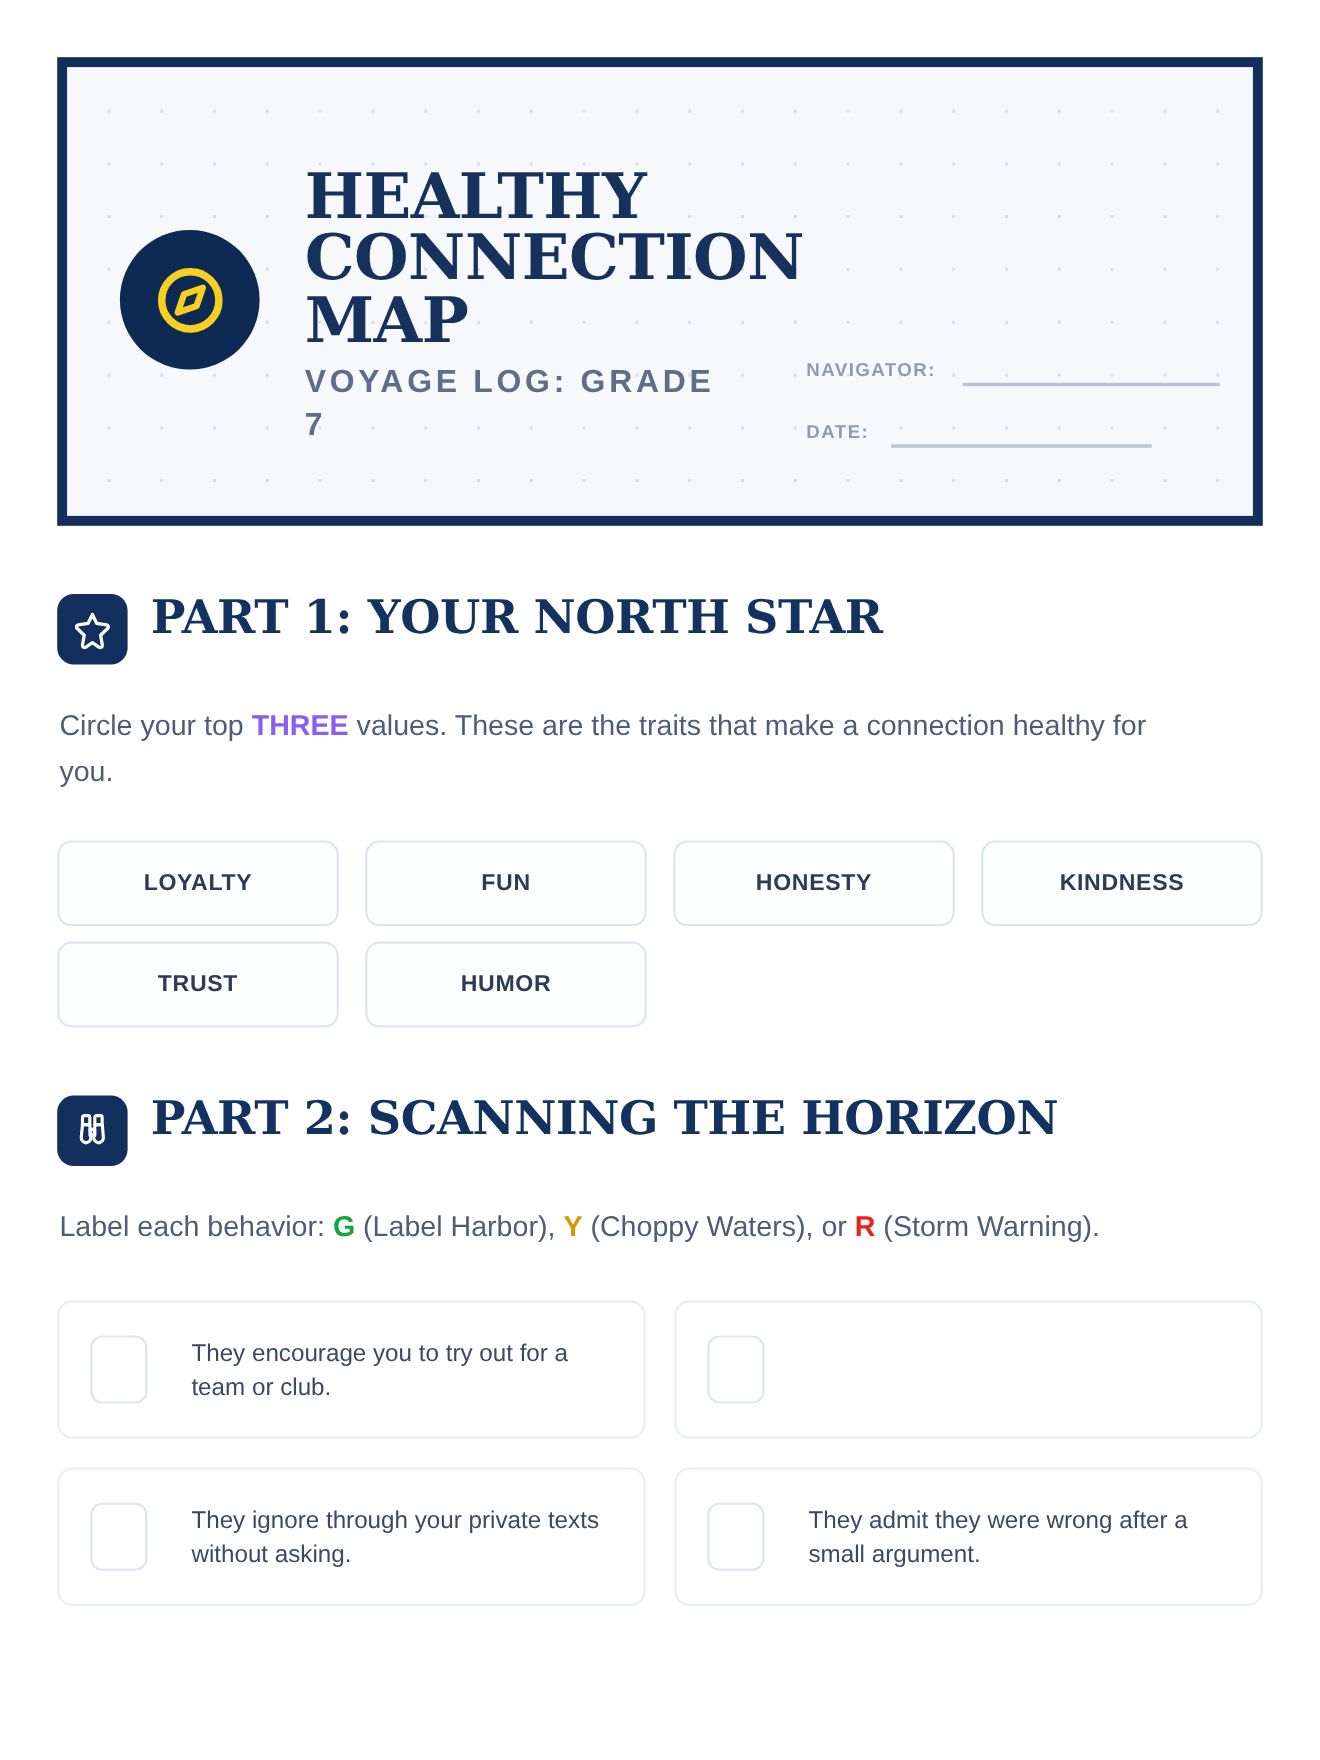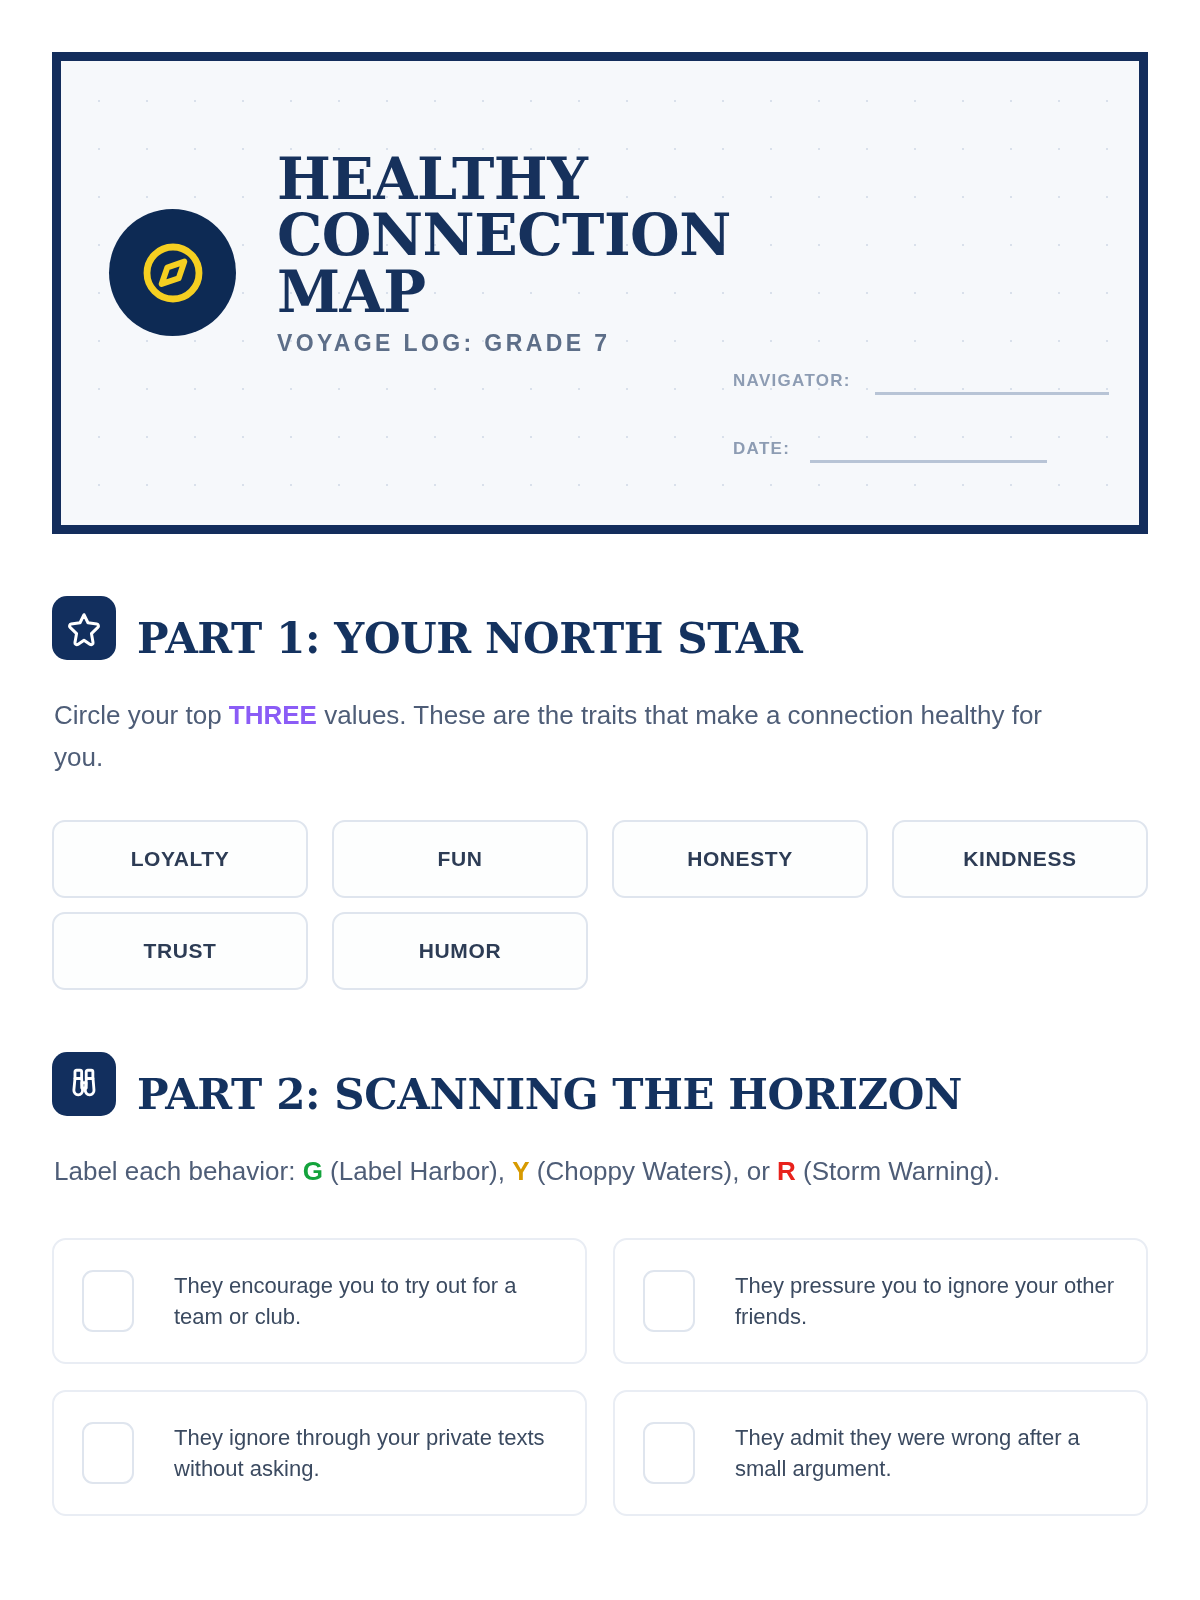--- a/index.html
+++ b/index.html
@@ -71,39 +71,38 @@
     font-size: 57px;
     line-height: 0.99;
     letter-spacing: -0.5px;
     color: #16315c;
     margin: 0 0 8px 0;
     text-transform: uppercase;
   }
   .doc-subtitle {
     font-family: "Liberation Sans", sans-serif;
     font-weight: 700;
-    font-size: 23px;
+    font-size: 29px;
     line-height: 1.35;
     letter-spacing: 3.4px;
     color: #5d6e88;
     text-transform: uppercase;
     margin: 4px 0 0 0;
   }
 
   .fields {
     margin-left: 76px;
     padding-top: 210px;
     flex: 1 1 auto;
     position: relative;
   }
   .field-row {
     display: flex;
     align-items: flex-end;
     margin-bottom: 32px;
-    margin-top: 44px;
   }
   .field-label {
     font-size: 17px;
     font-weight: 700;
     letter-spacing: 1.3px;
     color: #8d9cb3;
     text-transform: uppercase;
     white-space: nowrap;
     padding-bottom: 4px;
   }
@@ -113,21 +112,21 @@
     margin-left: 24px;
     flex: 1 1 auto;
   }
   .field-row.date .field-label { margin-left: 0; }
   .field-row.date .field-line { margin-left: 20px; margin-right: 62px; }
 
   
   .section { margin-top: 62px; }
   .section-head {
     display: flex;
-    align-items: flex-end;
+    align-items: flex-start;
     gap: 21px;
   }
   .section-icon {
     width: 64px;
     height: 64px;
     border-radius: 15px;
     background: #122f5e;
     display: flex;
     align-items: center;
     justify-content: center;
@@ -293,21 +292,20 @@
 
     <p class="section-desc"><span>Label each behavior: </span><span class="g-letter">G</span><span> (Label Harbor), </span><span class="y-letter">Y</span><span> (Choppy Waters), or </span><span class="r-letter">R</span><span> (Storm Warning).</span></p>
 
     <div class="behaviors">
       <div class="behavior-card">
         <div class="answer-box"></div>
         <div class="behavior-text">They encourage you to try out for a team or club.</div>
       </div>
       <div class="behavior-card">
         <div class="answer-box"></div>
-        <div class="behavior-text">They pressure you to ignore your other friends.</div>
       </div>
       <div class="behavior-card">
         <div class="answer-box"></div>
         <div class="behavior-text">They ignore through your private texts without asking.</div>
       </div>
       <div class="behavior-card">
         <div class="answer-box"></div>
         <div class="behavior-text">They admit they were wrong after a small argument.</div>
       </div>
     </div>

